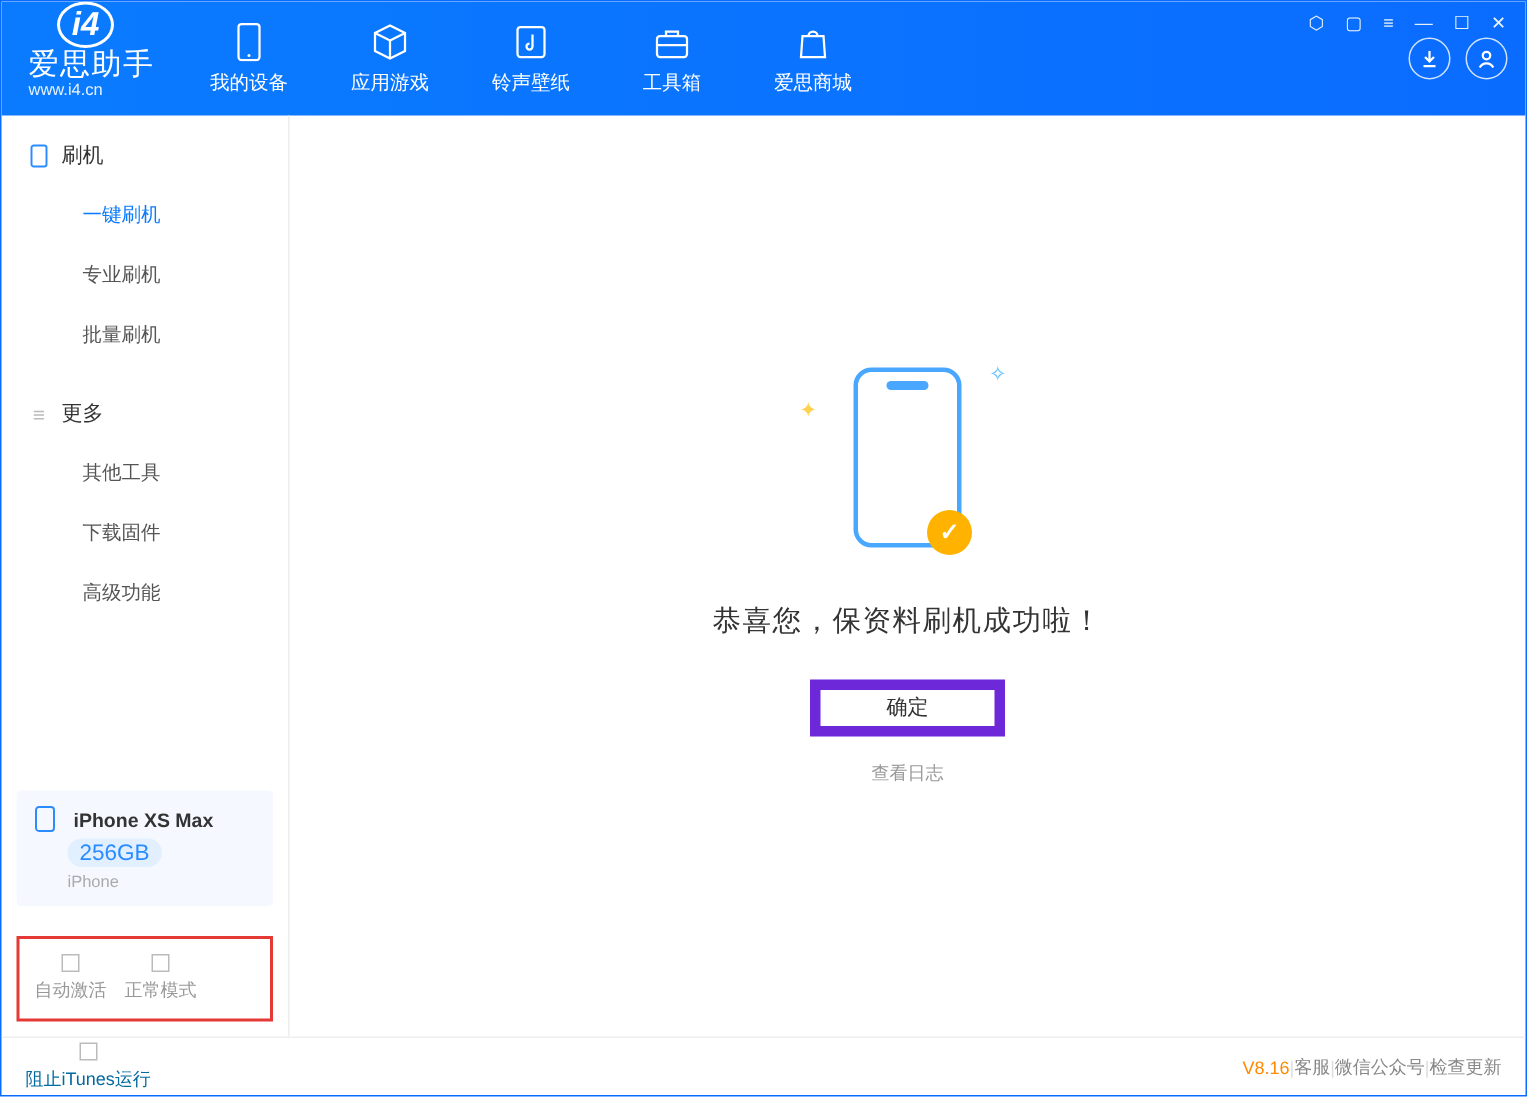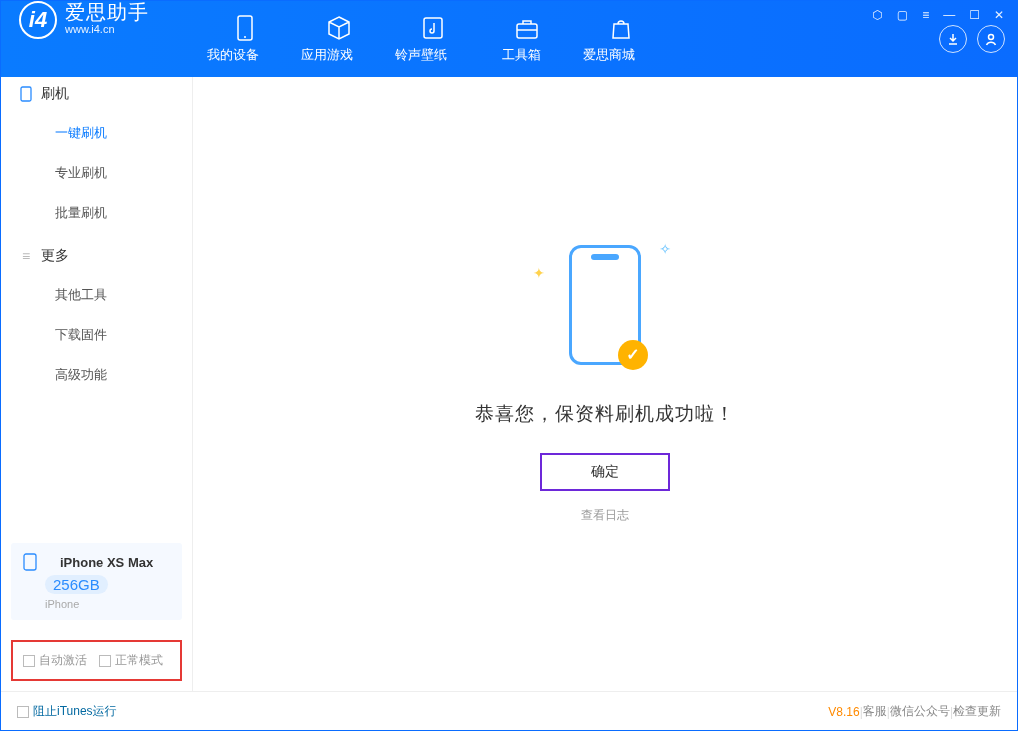--- a/index.html
+++ b/index.html
@@ -1,55 +1,55 @@
 <!DOCTYPE html>
 <html><head>
 <meta charset="utf-8">
 <style>
 * { margin: 0; padding: 0; box-sizing: border-box; }
 body { font-family: "Microsoft YaHei", sans-serif; background: #fff; width: 1018px; height: 731px; overflow: hidden; border: 1px solid #0a6cff; }
 .header { height: 76px; background: linear-gradient(to right, #0a7bff, #0a6cff); display: flex; align-items: stretch; color: #fff; }
-.logo-block { display: flex; align-items: flex-start; padding: 0 16px 11px 18px; }
+.logo-block { display: flex; align-items: center; padding: 0 16px 11px 18px; flex-direction: column; }
 .logo-circle { width: 38px; height: 38px; border: 2px solid #fff; border-radius: 50%; display: flex; align-items: center; justify-content: center; margin-right: 8px; font-weight: bold; font-size: 22px; font-style: italic; }
 .logo-text { line-height: 1.1; }
 .logo-text .cn { font-size: 20px; font-weight: 500; letter-spacing: 1px; }
 .logo-text .en { font-size: 11px; opacity: .9; }
 .tabs { display: flex; flex: 1; }
-.tab { width: 94px; display: flex; flex-direction: column; align-items: flex-end; justify-content: center; cursor: pointer; font-size: 13px; }
+.tab { width: 94px; display: flex; flex-direction: column; align-items: center; justify-content: center; cursor: pointer; font-size: 13px; }
 .tab.active { background: rgba(0,0,0,.12); }
 .tab .ticon { width: 28px; height: 28px; margin-bottom: 4px; display: flex; align-items: center; justify-content: center; }
 .header-right { margin-left: auto; display: flex; align-items: center; padding-right: 12px; gap: 10px; }
 .hbtn { width: 28px; height: 28px; border: 1.5px solid rgba(255,255,255,.8); border-radius: 50%; display: flex; align-items: center; justify-content: center; cursor: pointer; }
 .winctrl { display: flex; gap: 14px; position: absolute; top: 8px; right: 14px; color: #fff; font-size: 12px; align-items: center; }
 .winctrl span { cursor: pointer; opacity: .9; }
 .body { display: flex; height: 614px; }
 .sidebar { width: 192px; border-right: 1px solid #eee; display: flex; flex-direction: column; }
-.side-sec { padding: 8px 0 6px 0; }
+.side-sec { padding: 18px 0 6px 0; }
 .sec-head { display: flex; align-items: center; padding: 0 18px 10px 18px; color: #333; font-size: 14px; gap: 8px; }
 .sec-icon { width: 14px; height: 14px; display: flex; align-items: center; justify-content: center; color: #2a8cff; }
 .side-item { padding: 11px 18px 11px 54px; font-size: 13px; color: #555; cursor: pointer; }
 .side-item.active { color: #0a7bff; }
 .side-spacer { flex: 1; }
 .mode-box, .device-box { margin: 6px 10px; background: #f5f9ff; border-radius: 3px; padding: 10px 12px; font-size: 13px; display: flex; align-items: center; gap: 8px; cursor: pointer; }
 .device-box { flex-direction: column; align-items: flex-start; gap: 4px; }
-.device-box .dtop { display: flex; align-items: center; gap: 23px; }
+.device-box .dtop { display: flex; align-items: center; gap: 12px; }
 .cap-pill { background: #e1efff; color: #2a8cff; padding: 1px 8px; border-radius: 10px; font-size: 15px; margin-left: 22px; }
 .dtype { color: #aaa; font-size: 11px; margin-left: 22px; }
 .check-row { margin: 14px 10px 10px 10px; border: 2px solid #e53935; padding: 10px; display: flex; gap: 12px; font-size: 12px; color: #999; }
-.chk { display: flex; align-items: center; gap: 4px; cursor: pointer; }
+.chk { display: flex; align-items: center; gap: 4px; cursor: pointer; flex-direction: column; }
 .chkbox { width: 12px; height: 12px; border: 1px solid #bbb; }
 .main { flex: 1; position: relative; display: flex; flex-direction: column; align-items: center; justify-content: center; }
 .phone-art { width: 72px; height: 120px; border: 3px solid #4aa7ff; border-radius: 12px; position: relative; background: #fff; }
 .phone-art::before { content: ""; position: absolute; top: 6px; left: 50%; transform: translateX(-50%); width: 28px; height: 6px; background: #4aa7ff; border-radius: 3px; }
 .phone-badge { position: absolute; bottom: -8px; right: -10px; width: 30px; height: 30px; background: #ffb300; border-radius: 50%; display: flex; align-items: center; justify-content: center; color: #fff; font-size: 16px; font-weight: bold; }
 .sparkle { position: absolute; font-size: 14px; color: #4aa7ff; }
 .s1 { left: -36px; top: 20px; color: #ffd24d; }
 .s2 { right: -30px; top: -4px; color: #62c0ff; }
 .msg { margin-top: 36px; font-size: 19px; color: #333; letter-spacing: 1px; }
-.ok-btn { margin-top: 26px; width: 130px; height: 38px; border: 2px solid #6d28d9; background: #fff; font-size: 14px; color: #333; cursor: pointer; }
+.ok-btn { margin-top: 26px; width: 130px; height: 38px; border: 7px solid #6d28d9; background: #fff; font-size: 14px; color: #333; cursor: pointer; }
 .log-link { margin-top: 16px; font-size: 12px; color: #999; cursor: pointer; }
 .footer { height: 40px; border-top: 1px solid #eee; display: flex; align-items: center; padding: 0 16px; font-size: 12px; color: #888; }
 .footer .chk { color: #0369a1; }
 .footer-right { margin-left: auto; display: flex; align-items: center; gap: 0; }
 .footer-right a { color: #888; cursor: pointer; }
 .fdiv { color: #ddd; }
 .ver { color: #ff8a00; }
 svg { display: block; }
 </style>
 </head>

